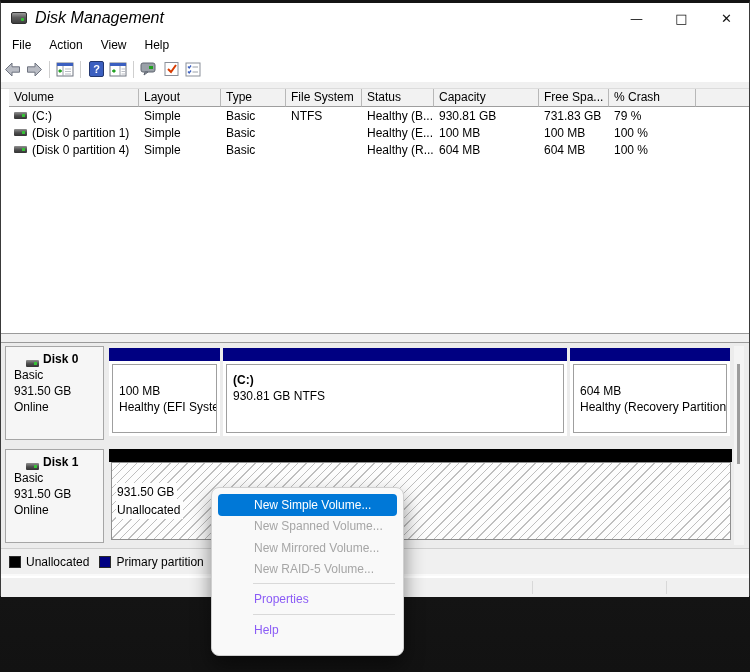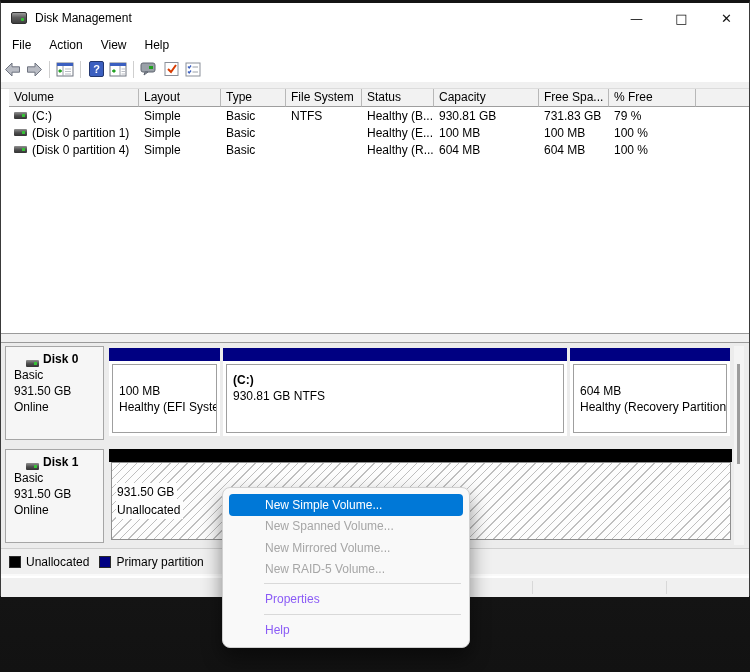--- a/index.html
+++ b/index.html
@@ -13,21 +13,21 @@
             border:1px solid #3a3a3a; border-top:3px solid #141414; }
 
   
   .titlebar { position:absolute; left:0; top:0; width:100%; height:30px; background:#fff;
               display:flex; align-items:center; }
   .title-icon { width:16px; height:12px; margin:0 8px 0 10px; position:relative;
                 background:linear-gradient(#9a9a9a 0%,#5c5c5c 45%,#3f3f3f 100%);
                 border-radius:2px; border:1px solid #2e2e2e; }
   .title-icon::after { content:""; position:absolute; right:2px; bottom:2px; width:3px; height:3px;
                        background:#35c135; border-radius:1px; }
-  .title-text { font-size:12px; }
+  .title-text { font-size:16px;font-style:italic; }
   .win-controls { position:absolute; right:0; top:0; height:30px; display:flex; }
   .win-btn { width:45px; height:30px; display:flex; align-items:center; justify-content:center;
              font-size:13px; color:#111; font-family:"DejaVu Sans",sans-serif; }
 
   
   .menubar { position:absolute; left:0; top:30px; width:100%; height:23px; background:#fff;
              display:flex; align-items:center; }
   .menu-label { padding:2px 9px; }
   .menu-label:first-child { margin-left:2px; }
 
@@ -91,23 +91,23 @@
   
   .legend-bar { position:absolute; left:0; top:545px; width:100%; height:28px; background:#f0f0f0;
                 border-top:1px solid #cfcfcf; border-bottom:2px solid #fafafa;
                 display:flex; align-items:center; padding-left:8px; }
   .legend-item { display:flex; align-items:center; margin-right:10px; }
   .legend-swatch { width:12px; height:12px; margin-right:5px; border:1px solid #2a2a2a; }
   .status-bar { position:absolute; left:0; top:575px; width:100%; height:19px; background:#f0f0f0; }
   .status-div { position:absolute; top:3px; width:1px; height:13px; background:#d8d8d8; }
 
   
-  .context-menu { position:absolute; left:222px; top:487px; width:248px; z-index:50;
+  .context-menu { position:absolute; left:211px; top:487px; width:193px; z-index:50;
                   background:#f9f9f9; border:1px solid #d0d0d0; border-radius:8px;
-                  box-shadow:0 10px 20px rgba(0,0,0,.45); padding:6px 0 5px 0; }
+                  box-shadow:0 10px 20px rgba(0,0,0,.45); padding:6px 0 13px 0; }
   .cm-item { height:21.5px; display:flex; align-items:center; margin:0 6px;
              padding-left:36px; border-radius:4px; color:#8b5cf6; white-space:nowrap; }
   .cm-item.tall { height:24px; }
   .cm-item.disabled { color:#a6a6a6; }
   .cm-item.highlight { background:#0078d7; color:#fff; }
   .cm-sep { height:1px; background:#d9d9d9; margin:3px 8px 3px 41px; }
 </style>
 </head>
 <body>
 
@@ -201,21 +201,21 @@
 
     <div class="volume-pane">
       <div class="vt-header">
         <div class="vt-h-cell">Volume</div>
         <div class="vt-h-cell">Layout</div>
         <div class="vt-h-cell">Type</div>
         <div class="vt-h-cell">File System</div>
         <div class="vt-h-cell">Status</div>
         <div class="vt-h-cell">Capacity</div>
         <div class="vt-h-cell">Free Spa...</div>
-        <div class="vt-h-cell">% Free</div>
+        <div class="vt-h-cell">% Crash</div>
         <div class="vt-h-cell"></div>
       </div>
 
       <div class="vt-row">
         <div class="vt-cell">
             <span class="drive-ico"></span>
             <span>(C:)</span>
           </div>
         <div class="vt-cell">Simple</div>
         <div class="vt-cell">Basic</div>

